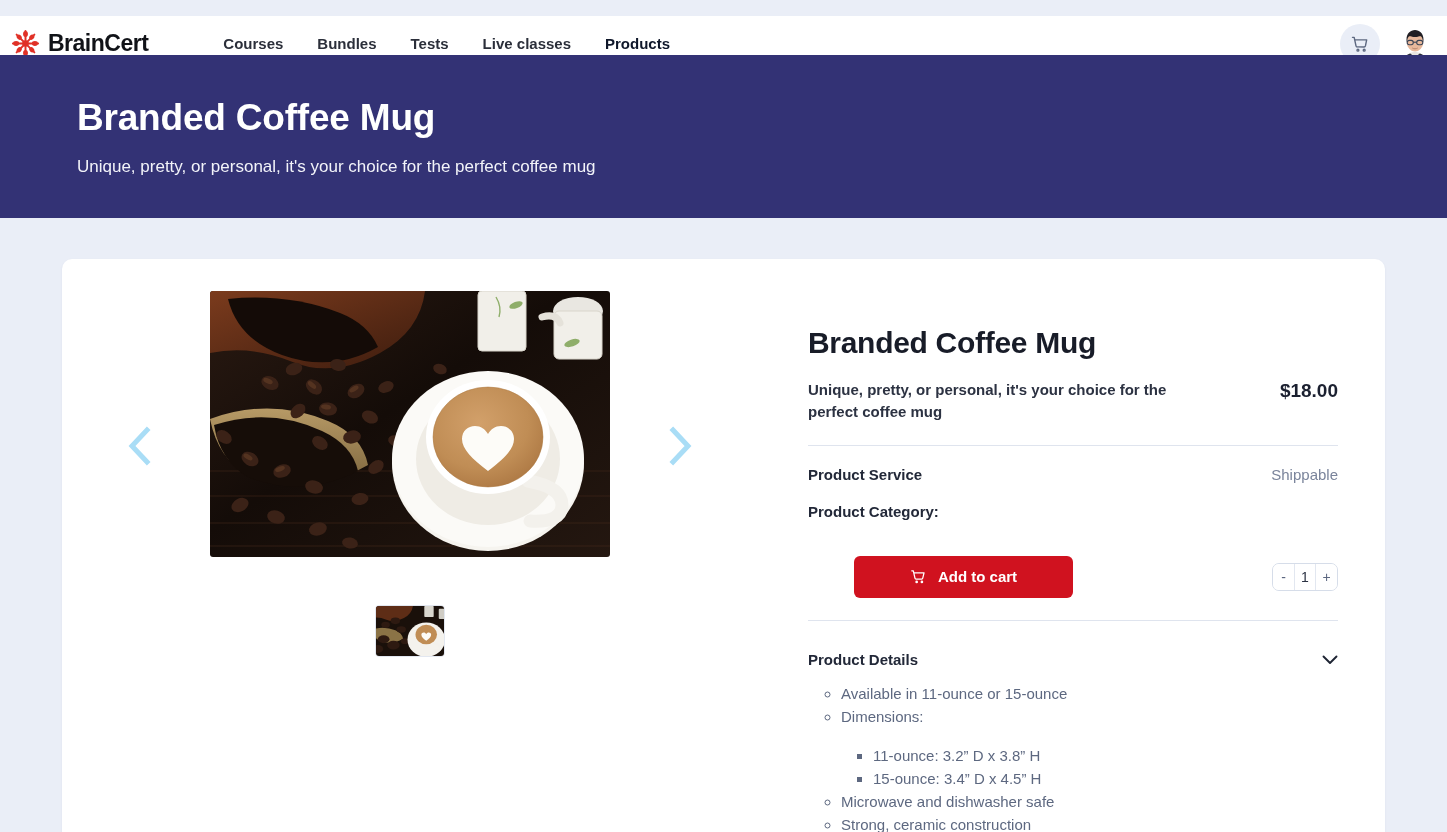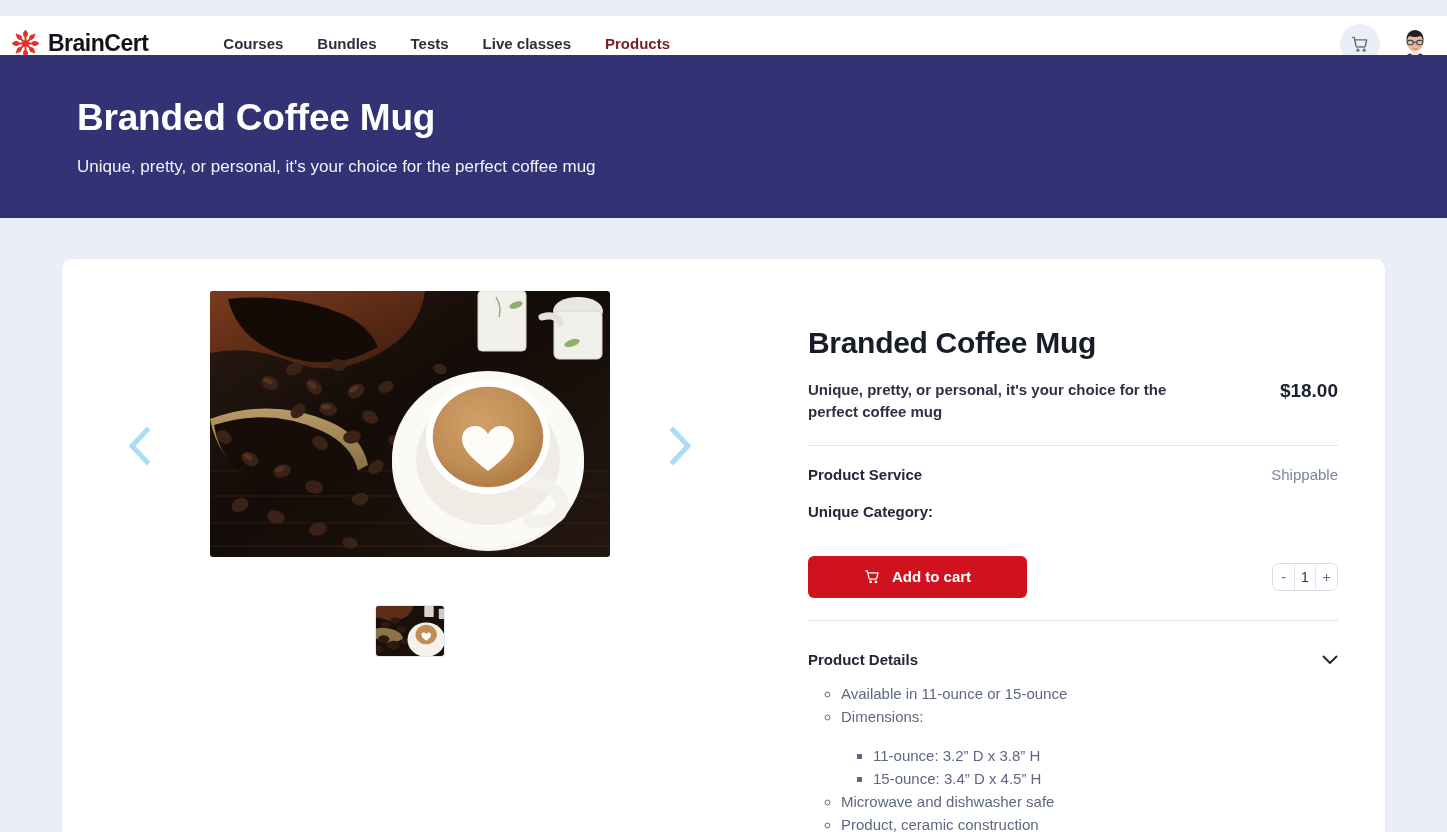--- a/index.html
+++ b/index.html
@@ -29,21 +29,21 @@
   .nav {
     display: flex; gap: 4px;
     margin-left: 60px; height: 55px; font-weight: bold;
   }
   .nav-item {
     font-size: 15px; color: #2b2f3a;
     padding: 0 15px; height: 55px;
     display: flex; align-items: center;
     position: relative; cursor: pointer;
   }
-  .nav-item.active { color: #7f1d1d; }
+  .nav-item.active { color: #0f172a; }
   .nav-item.active::after {
     content: ""; position: absolute;
     left: 10px; right: 10px; bottom: 9px;
     height: 3px; background: #5b4be8; border-radius: 2px;
   }
   .topbar-right {
     margin-left: auto; display: flex; align-items: center;
     gap: 15px; margin-right: 12px;
   }
   .cart-btn {
@@ -141,21 +141,21 @@
   }
   .cart-row {
     display: flex; align-items: center; margin-top: 36px;
   }
   .add-cart {
     width: 219px; height: 42px;
     background: #d0121f; border: none; border-radius: 6px;
     color: #ffffff; font-size: 15px; font-weight: bold;
     font-family: "Liberation Sans", sans-serif;
     display: flex; align-items: center; justify-content: center;
-    gap: 11px; cursor: pointer;
+    gap: 11px; cursor: pointer; margin-left: 46px;
   }
   .stepper {
     margin-left: auto; display: flex; align-items: center;
     border: 1px solid #d6dde9; border-radius: 7px;
     height: 28px; overflow: hidden; background: #fff;
   }
   .step-btn {
     width: 21px; height: 26px; background: #fff; border: none;
     font-size: 14px; color: #5c6780; cursor: pointer;
     font-family: "Liberation Sans", sans-serif;
@@ -393,21 +393,21 @@
     </div>
 
     <div class="divider"></div>
 
     <div class="meta-row">
       <span class="meta-label">Product Service</span>
       <span class="meta-value">Shippable</span>
     </div>
 
     <div class="meta-row">
-      <span class="meta-label">Unique Category:</span>
+      <span class="meta-label">Product Category:</span>
       <span class="meta-value"></span>
     </div>
 
     <div class="cart-row">
       <button class="add-cart">
         <svg width="17" height="17" viewBox="0 0 24 24" fill="none" stroke="#ffffff" stroke-width="1.8" stroke-linecap="round" stroke-linejoin="round">
           <path d="M2.5 4h2.2l2.3 10.4a1.5 1.5 0 0 0 1.5 1.2h8a1.5 1.5 0 0 0 1.5-1.2L19.8 7H6"></path>
           <circle cx="9.4" cy="19.6" r="1"></circle>
           <circle cx="16.8" cy="19.6" r="1"></circle>
         </svg>
@@ -435,16 +435,16 @@
     <ul class="bullets">
       <li><span>Available in 11-ounce or 15-ounce</span></li>
       <li>
         <span>Dimensions:</span>
         <ul>
           <li><span>11-ounce: 3.2” D x 3.8” H</span></li>
           <li><span>15-ounce: 3.4” D x 4.5” H</span></li>
         </ul>
       </li>
       <li><span>Microwave and dishwasher safe</span></li>
-      <li><span>Product, ceramic construction</span></li>
+      <li><span>Strong, ceramic construction</span></li>
     </ul>
   </div>
 </div>
 
 </body></html>

